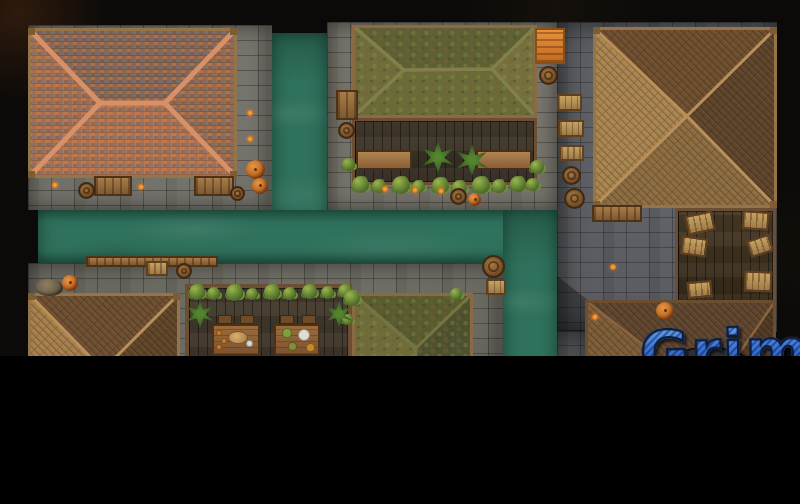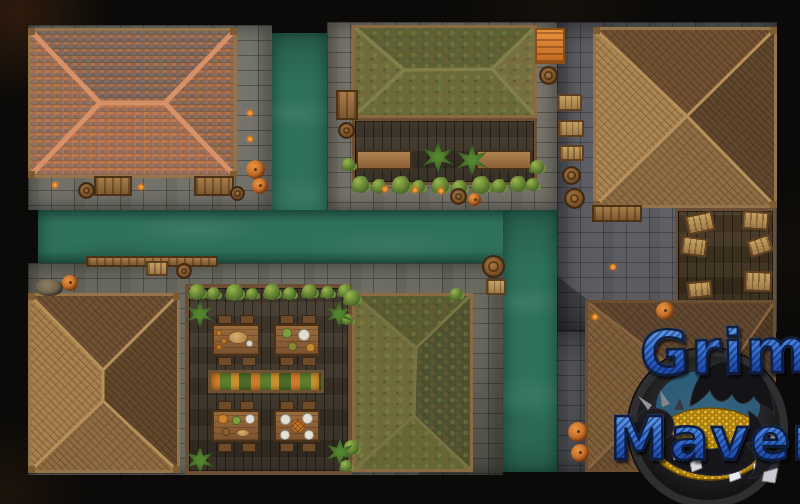--- a/index.html
+++ b/index.html
@@ -1,16 +1,16 @@
 <!DOCTYPE html>
 <html><head>
 <meta charset="utf-8">
 <style>
   html,body{margin:0;padding:0;background:#000;}
-  #stage{position:relative;width:800px;height:504px;overflow:hidden;
+  #stage{position:relative;width:800px;height:356px;overflow:hidden;
     background-color:#0b0a08;
     background-image:
       radial-gradient(circle 130px at 18px 12px, rgba(140,70,25,.28), transparent 70%),
       radial-gradient(circle 110px at 8px 492px, rgba(90,50,20,.22), transparent 70%),
       radial-gradient(circle 150px at 555px 8px, rgba(70,45,22,.16), transparent 70%),
       radial-gradient(circle 120px at 795px 250px, rgba(60,40,20,.12), transparent 70%);
     font-family:"DejaVu Sans", "Liberation Sans", sans-serif;}
   .abs{position:absolute;}
   
   .water{position:absolute;background-color:#2f715c;

